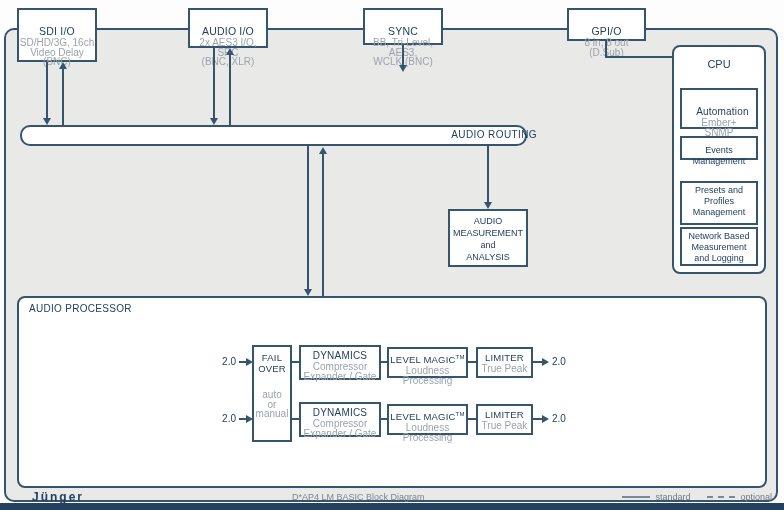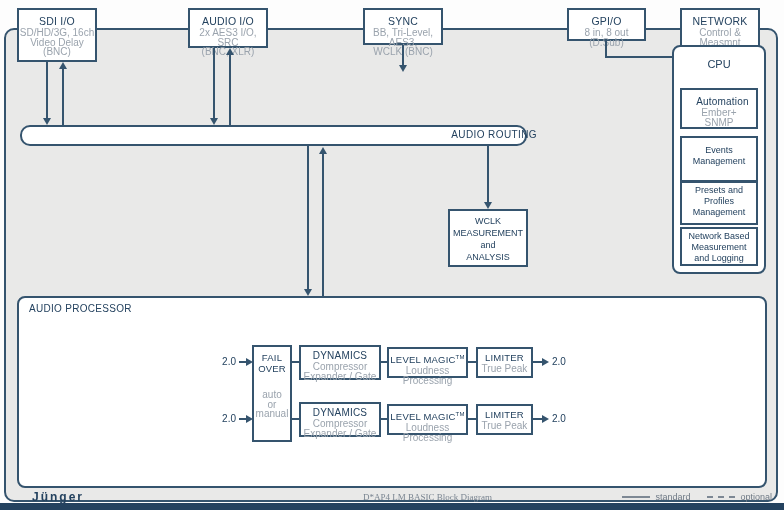--- a/index.html
+++ b/index.html
@@ -5,21 +5,21 @@
   html,body{margin:0;padding:0;background:#fff;}
   #canvas{position:relative;width:784px;height:510px;background:#fdfdfd;overflow:hidden;
           font-family:"Liberation Sans","DejaVu Sans",sans-serif;-webkit-font-smoothing:antialiased;}
   
   .frame{position:absolute;left:4px;top:28px;width:774px;height:474px;box-sizing:border-box;
          border:2px solid #35546e;border-radius:10px;background:#e9e9e8;}
   .band{position:absolute;left:0;top:503px;width:784px;height:7px;background:#24425f;}
   
   .box{position:absolute;box-sizing:border-box;background:#fff;border:2px solid #35546e;
        text-align:center;color:#24425f;}
-  .title{font-size:10.5px;line-height:13px;padding-top:5px;letter-spacing:.2px;}
+  .title{font-size:10.5px;line-height:13px;padding-top:15px;letter-spacing:.2px;}
   .sub{font-size:10px;line-height:9.5px;color:#9aa3ad;}
   .cpu-line{font-size:9px;line-height:11px;color:#24425f;}
   .meas-line{font-size:9px;line-height:12px;color:#24425f;}
   
   .vline{position:absolute;width:2px;background:#35546e;}
   .hline{position:absolute;height:2px;background:#35546e;}
   .ah{position:absolute;width:0;height:0;}
   .ah.d{border-left:4px solid transparent;border-right:4px solid transparent;border-top:7px solid #35546e;}
   .ah.u{border-left:4px solid transparent;border-right:4px solid transparent;border-bottom:7px solid #35546e;}
   .ah.r{border-top:4px solid transparent;border-bottom:4px solid transparent;border-left:7px solid #35546e;}
@@ -32,21 +32,21 @@
   
   .processor{position:absolute;left:17px;top:296px;width:750px;height:192px;box-sizing:border-box;
              background:#fff;border:2px solid #35546e;border-radius:8px;}
   .proc-label{position:absolute;left:29px;top:303px;font-size:10px;letter-spacing:.3px;color:#24425f;}
   
   .cpu{position:absolute;left:672px;top:45px;width:94px;height:229px;box-sizing:border-box;
        background:#fff;border:2px solid #35546e;border-radius:8px;}
   .cpu-title{position:absolute;left:672px;top:58px;width:94px;text-align:center;font-size:11px;color:#24425f;}
   
   .brand{position:absolute;left:32px;top:490px;font-size:12px;font-weight:bold;letter-spacing:2px;color:#24425f;}
-  .doc-title{position:absolute;left:292px;top:492px;width:200px;text-align:right;font-size:9px;color:#7a8591;font-family:Liberation Serif, serif;}
+  .doc-title{position:absolute;left:292px;top:492px;width:200px;text-align:left;font-size:9px;color:#7a8591;}
   .legend{position:absolute;right:12px;top:492px;display:flex;align-items:center;gap:5px;
           font-size:9px;color:#6f7a86;}
   .leg-solid{width:28px;height:0;border-top:2px solid #7d8894;}
   .leg-dash{width:28px;height:0;border-top:2px dashed #7d8894;margin-left:12px;}
   sup{font-size:6px;}
 </style>
 </head>
 <body>
 
 <div id="canvas">
@@ -71,57 +71,52 @@
     <div class="title">SYNC</div>
     <div class="sub">BB, Tri-Level, AES3,</div>
     <div class="sub">WCLK (BNC)</div>
   </div>
 
   <div class="box" style="left:567px;top:8px;width:79px;height:33px;">
     <div class="title">GPI/O</div>
     <div class="sub">8 in, 8 out (D.Sub)</div>
   </div>
 
-  <div class="box" style="left:680px;top:8px;width:80px;height:39px;">
-    <div class="title">NETWORK</div>
-    <div class="sub">Control &amp; Measmnt</div>
-    <div class="sub">(Ethernet)</div>
-  </div>
 
   <div class="cpu"></div>
   <div class="cpu-title">CPU</div>
 
   <div class="box" style="left:680px;top:88px;width:78px;height:41px;">
     <div class="title" style="font-size:10px;margin-left:7px;">Automation</div>
     <div class="sub">Ember+</div>
     <div class="sub">SNMP</div>
   </div>
 
-  <div class="box" style="left:680px;top:136px;width:78px;height:46px;padding-top:7px;">
+  <div class="box" style="left:680px;top:136px;width:78px;height:24px;padding-top:7px;">
     <div class="cpu-line">Events</div>
     <div class="cpu-line">Management</div>
   </div>
 
   <div class="box" style="left:680px;top:181px;width:78px;height:44px;padding-top:2px;">
     <div class="cpu-line">Presets and</div>
     <div class="cpu-line">Profiles</div>
     <div class="cpu-line">Management</div>
   </div>
 
   <div class="box" style="left:680px;top:227px;width:78px;height:39px;padding-top:2px;">
     <div class="cpu-line">Network Based</div>
     <div class="cpu-line">Measurement</div>
     <div class="cpu-line">and Logging</div>
   </div>
 
   <div class="routing"></div>
   <div class="routing-label">AUDIO ROUTING</div>
 
   <div class="box" style="left:448px;top:209px;width:80px;height:58px;padding-top:4px;">
-    <div class="meas-line">WCLK</div>
+    <div class="meas-line">AUDIO</div>
     <div class="meas-line">MEASUREMENT</div>
     <div class="meas-line">and</div>
     <div class="meas-line">ANALYSIS</div>
   </div>
 
   <div class="vline" style="left:46px;top:62px;height:58px;"></div>
   <div class="ah d" style="left:43px;top:118px;"></div>
   <div class="vline" style="left:62px;top:68px;height:57px;"></div>
   <div class="ah u" style="left:59px;top:62px;"></div>
 

